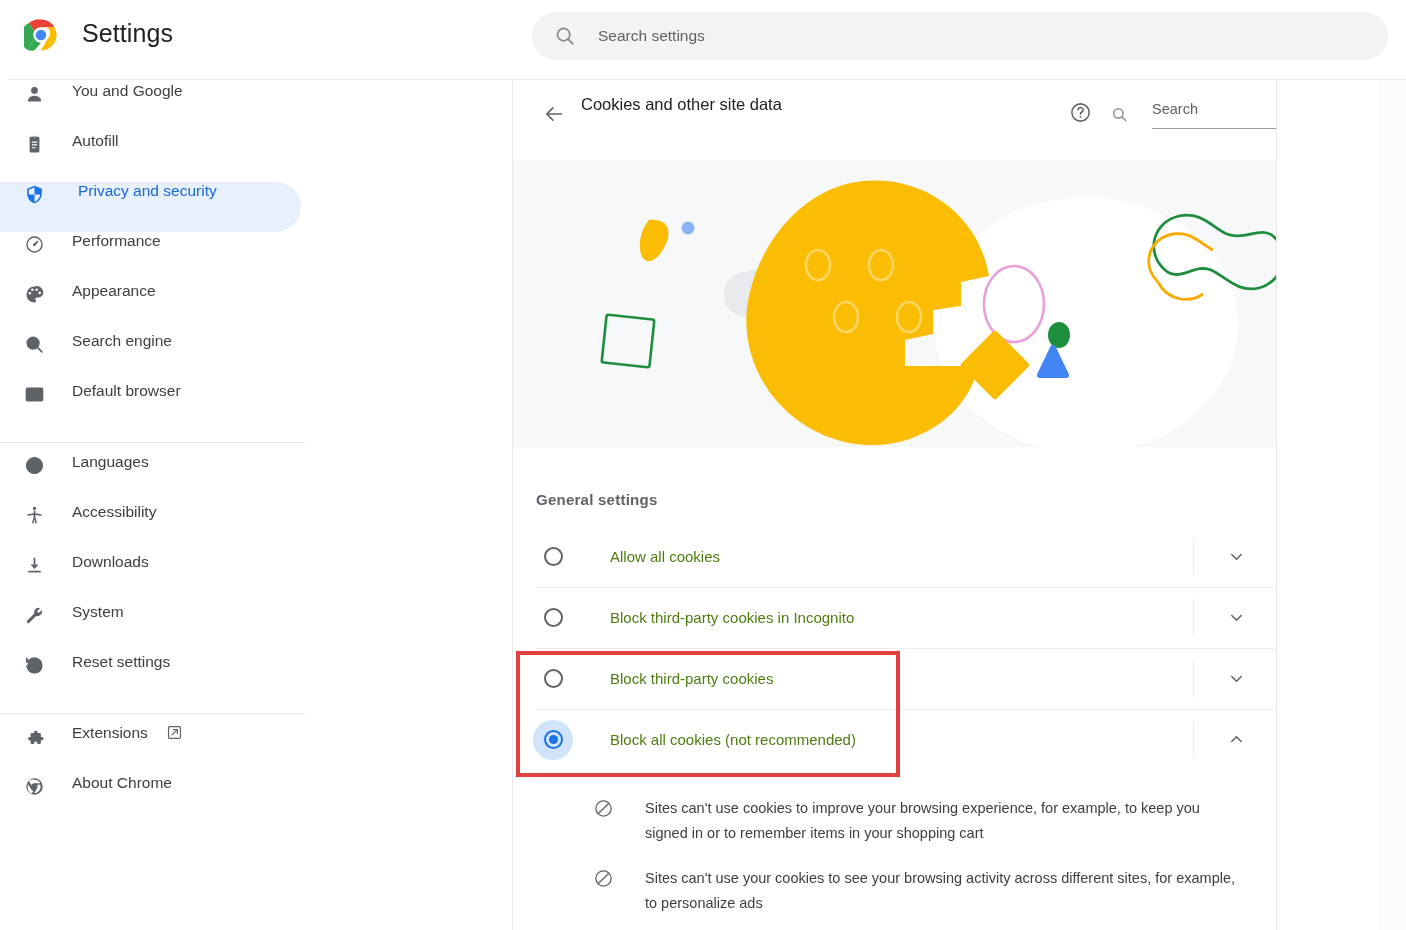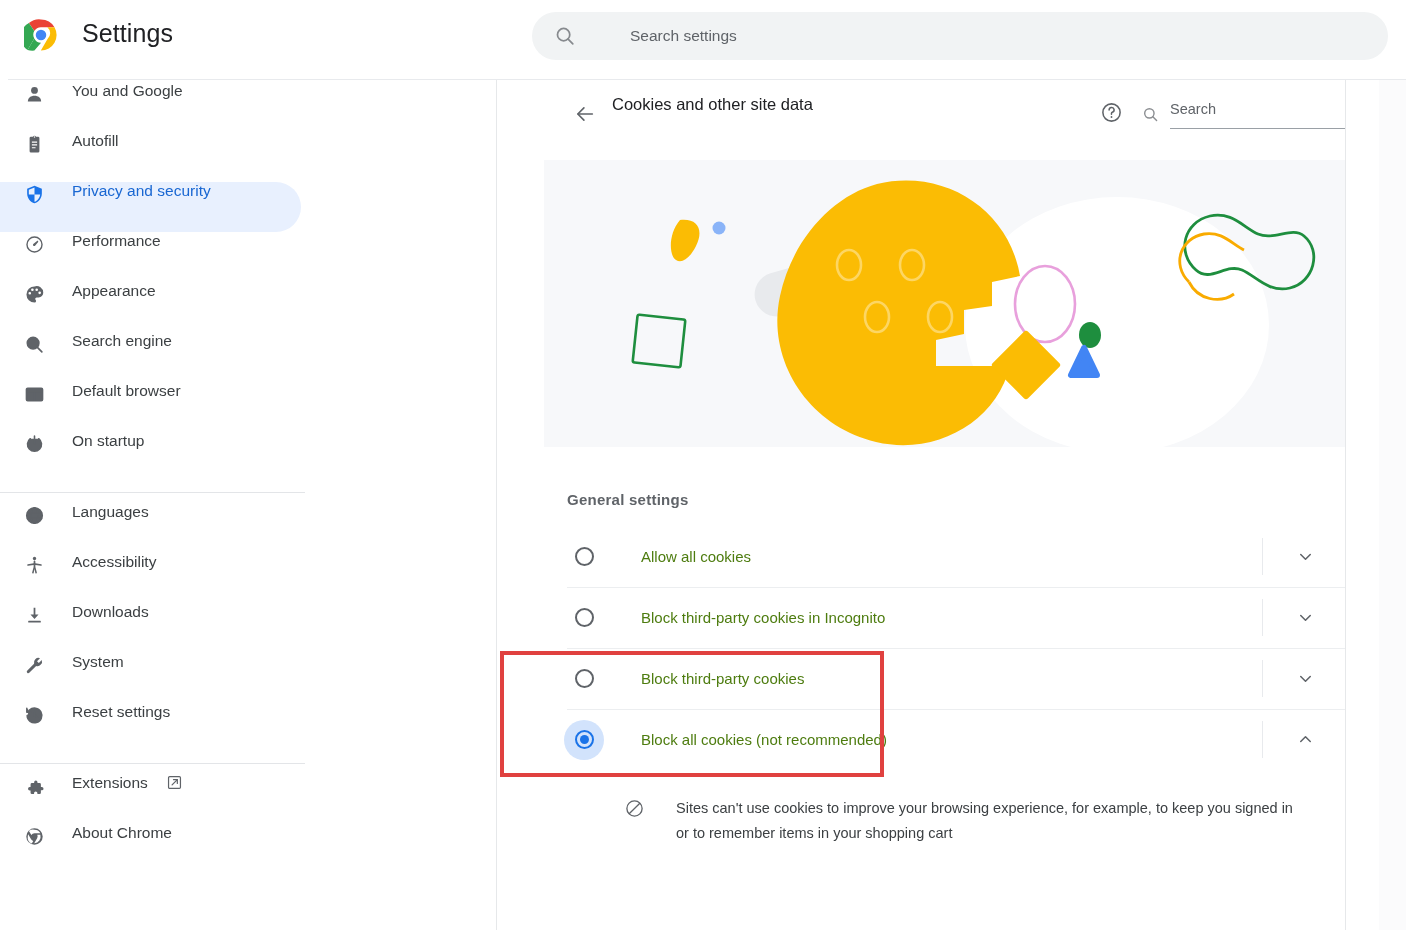--- a/index.html
+++ b/index.html
@@ -40,21 +40,20 @@
   .global-search {
     position: absolute;
     left: 524px; top: 12px;
     width: 856px; height: 48px;
     background: #f1f3f4;
     border-radius: 24px;
     display: flex;
     align-items: center;
     padding-left: 22px;
     cursor: text;
-    gap: 32px;
   }
   .global-search .gs-icon { width: 22px; height: 22px; flex: 0 0 auto; opacity: .72; }
   .global-search .gs-text {
     margin-left: 22px;
     font-size: 15.5px;
     color: #5f6368;
   }
 
   
   .sidebar {
@@ -81,45 +80,44 @@
     flex: 0 0 24px;
     display: flex; align-items: center; justify-content: center;
   }
   .nav-item .nav-ico svg { width: 21px; height: 21px; fill: #5f6368; }
   .nav-item .nav-label {
     margin-left: 26px;
     font-size: 15.5px;
     color: #3c4043;
     white-space: nowrap;
   }
-  .nav-item.active { background: #e8f0fe; }
+  .nav-item.active { background: #e8f0fe; gap: 6px; }
   .nav-item.active .nav-label { color: #1967d2; font-weight: 400; }
   .nav-item.active .nav-ico svg { fill: #1a73e8; }
   .nav-item .ext-link { margin-left: 18px; display: flex; align-items: center; }
   .nav-item .ext-link svg { width: 17px; height: 17px; fill: none; stroke: #5f6368; stroke-width: 1.7; }
 
   .nav-divider {
     width: 305px;
     height: 1px;
     background: #e3e5e8;
     margin: 10px 0 10px 0;
   }
 
   
   .content {
     position: absolute;
     top: 71px;
-    left: 496px;
-    width: 850px;
+    left: 512px;
+    width: 765px;
     height: 859px;
     background: #ffffff;
     border-left: 1px solid #e6e8ea;
     border-right: 1px solid #e6e8ea;
     overflow: hidden;
-    padding-left: 47px;
   }
   .page-right-gutter {
     position: absolute;
     top: 71px; left: 1379px;
     width: 27px; height: 859px;
     background: #fbfbfc;
   }
 
   .content-header {
     height: 89px;
@@ -155,21 +153,21 @@
     position: absolute;
     left: 598px; top: 22px;
     width: 226px;
     height: 42px;
     display: flex;
     align-items: center;
     cursor: text;
   }
   .hdr-search .hs-icon { width: 17px; height: 17px; opacity: .72; flex: 0 0 auto; }
   .hdr-search .hs-field {
-    margin-left: 11px;
+    margin-left: 24px;
     flex: 1;
     border-bottom: 1px solid #9aa0a6;
     height: 30px;
     display: flex;
     align-items: flex-start;
     padding-top: 2px;
   }
   .hdr-search .hs-text { font-size: 14.5px; color: #5f6368; }
 
   
@@ -375,29 +373,20 @@
     <span class="nav-ico">
       <svg viewBox="0 0 24 24" fill="none" stroke="#5f6368" stroke-width="1.8">
           <rect x="2.8" y="4.8" width="18.4" height="14.4" rx="1.4"></rect>
           <line x1="2.8" y1="9.2" x2="21.2" y2="9.2"></line>
           <line x1="12" y1="9.2" x2="12" y2="19.2"></line>
         </svg>
     </span>
     <span class="nav-label">Default browser</span>
   </div>
 
-  <div class="nav-item">
-    <span class="nav-ico">
-      <svg viewBox="0 0 24 24" fill="none" stroke="#5f6368" stroke-width="1.8">
-          <path d="M7.2 5.4a8 8 0 1 0 9.6 0" stroke-linecap="round"></path>
-          <line x1="12" y1="2.4" x2="12" y2="11" stroke-linecap="round"></line>
-        </svg>
-    </span>
-    <span class="nav-label">On startup</span>
-  </div>
 
   <div class="nav-divider"></div>
 
   <div class="nav-item">
     <span class="nav-ico">
       <svg viewBox="0 0 24 24" fill="none" stroke="#5f6368" stroke-width="1.6">
           <circle cx="12" cy="12" r="9"></circle>
           <ellipse cx="12" cy="12" rx="4" ry="9"></ellipse>
           <line x1="3.2" y1="9" x2="20.8" y2="9"></line>
           <line x1="3.2" y1="15" x2="20.8" y2="15"></line>
@@ -600,17 +589,26 @@
     <div class="bullets">
       <div class="bullet">
         <span class="b-icon">
           <svg viewBox="0 0 24 24">
               <circle cx="12" cy="12" r="8.7"></circle>
               <line x1="6.2" y1="17.8" x2="17.8" y2="6.2" stroke-linecap="round"></line>
             </svg>
         </span>
         <span class="b-text">Sites can't use cookies to improve your browsing experience, for example, to keep you signed in or to remember items in your shopping cart</span>
       </div>
+      <div class="bullet">
+        <span class="b-icon">
+          <svg viewBox="0 0 24 24">
+              <circle cx="12" cy="12" r="8.7"></circle>
+              <line x1="6.2" y1="17.8" x2="17.8" y2="6.2" stroke-linecap="round"></line>
+            </svg>
+        </span>
+        <span class="b-text">Sites can't use your cookies to see your browsing activity across different sites, for example, to personalize ads</span>
+      </div>
     </div>
   </div>
 
   <div class="highlight-box"></div>
 </div>
 
 </body></html>

